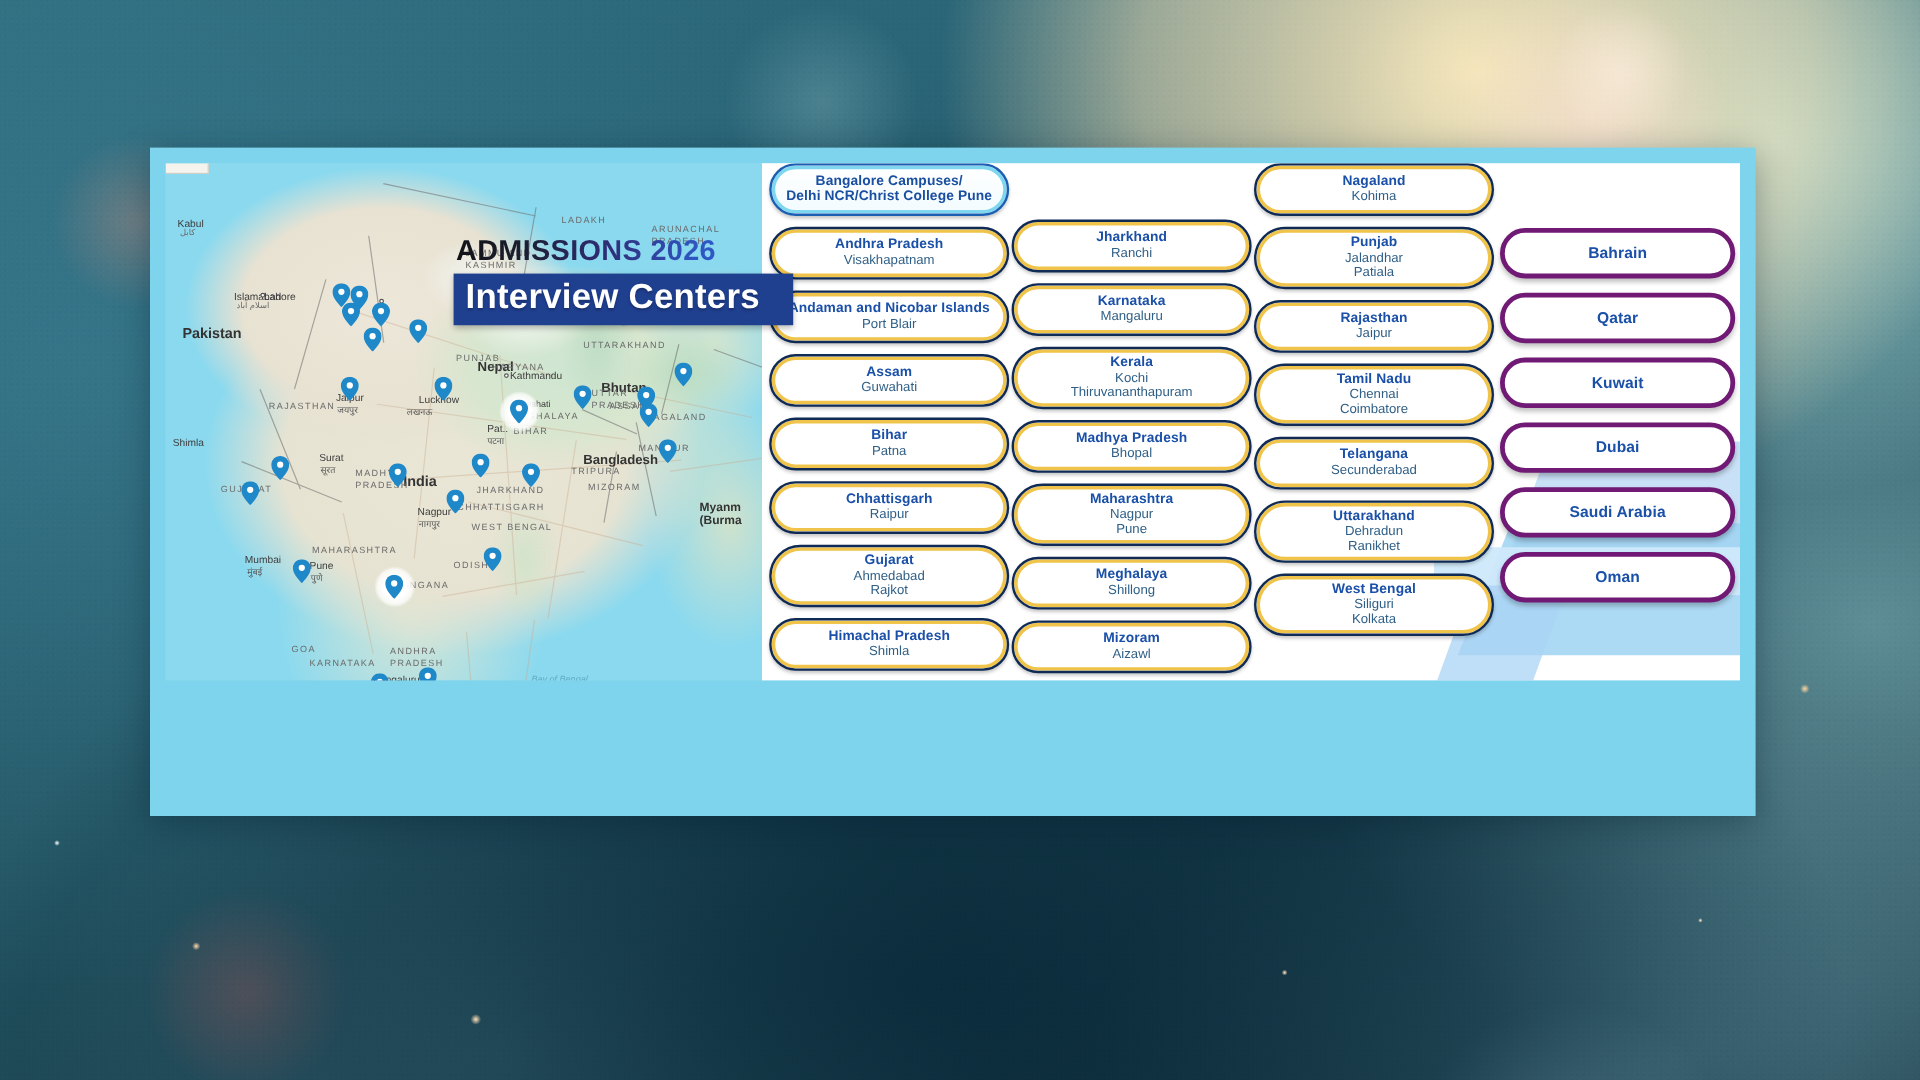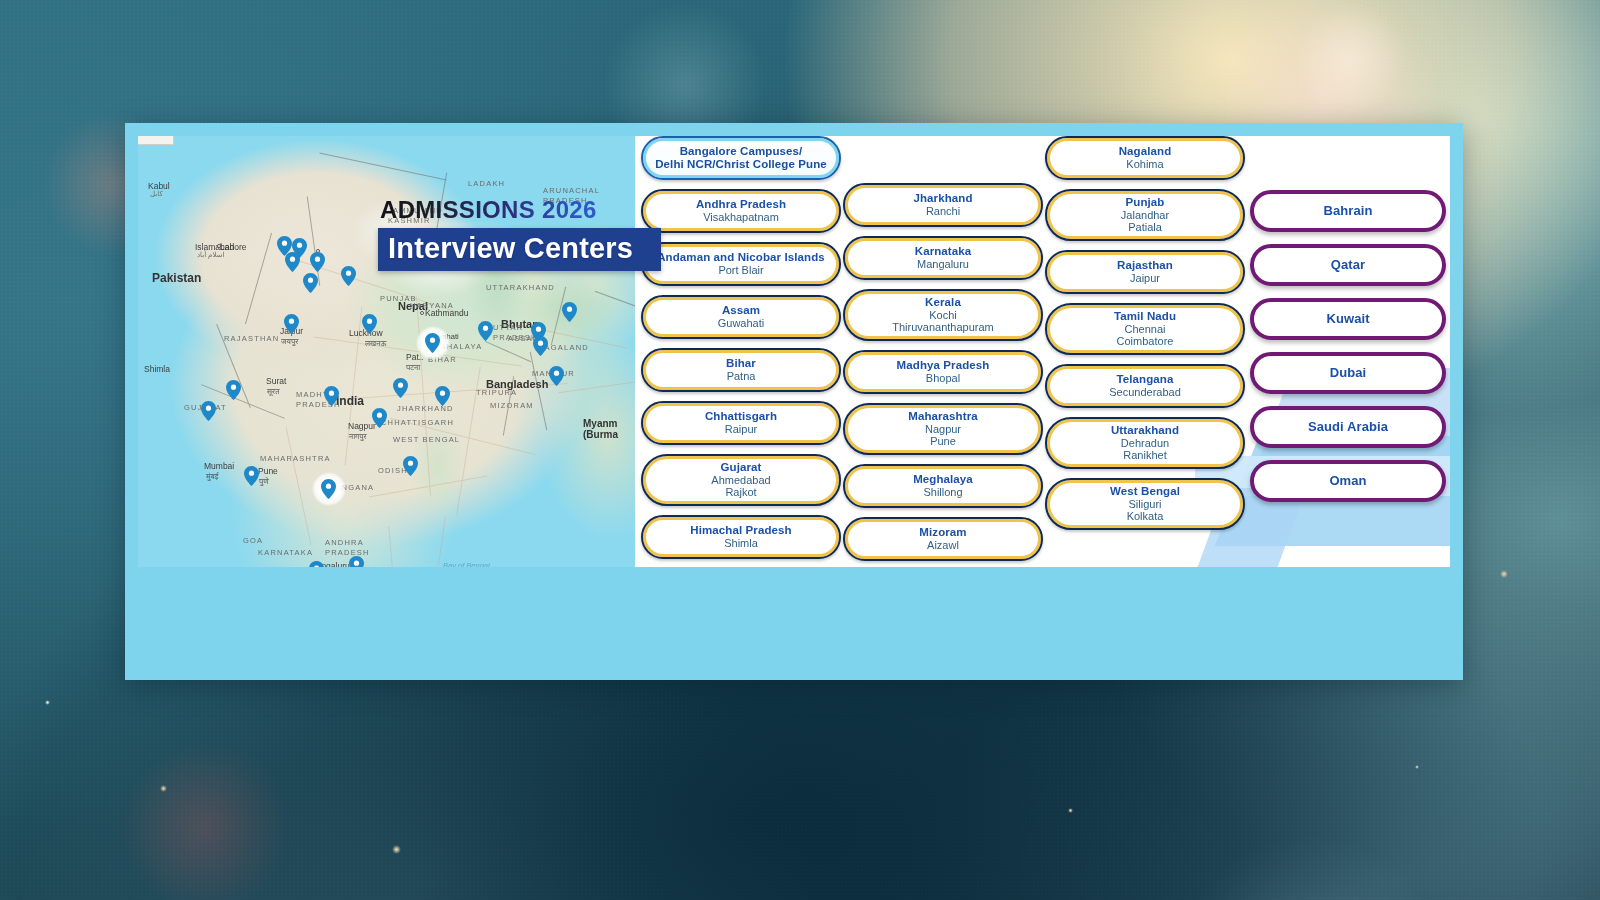--- a/index.html
+++ b/index.html
@@ -260,21 +260,21 @@
         <div class="maplabel city" style="left:10px;top:45px;">Kabul</div>
         <div class="maplabel" style="left:12px;top:54px;font-size:7px;color:#6a6a6a;">كابل</div>
         <div class="maplabel city" style="left:57px;top:106px;">Islamabad</div>
         <div class="maplabel" style="left:59px;top:115px;font-size:7px;color:#6a6a6a;">اسلام آباد</div>
         <div class="maplabel city" style="left:82px;top:106px;">Lahore</div>
         <div class="maplabel city" style="left:6px;top:228px;">Shimla</div>
         <div class="maplabel city" style="left:287px;top:172px;">Kathmandu</div>
         <div class="maplabel city" style="left:142px;top:190px;">Jaipur</div>
         <div class="maplabel" style="left:143px;top:200px;font-size:7.5px;color:#585858;">जयपुर</div>
         <div class="maplabel city" style="left:211px;top:192px;">Lucknow</div>
-        <div class="maplabel" style="left:227px;top:202px;font-size:7.5px;color:#585858;">लखनऊ</div>
+        <div class="maplabel" style="left:201px;top:202px;font-size:7.5px;color:#585858;">लखनऊ</div>
         <div class="maplabel city" style="left:268px;top:216px;">Pat..</div>
         <div class="maplabel" style="left:268px;top:226px;font-size:7.5px;color:#585858;">पटना</div>
         <div class="maplabel city" style="left:128px;top:240px;">Surat</div>
         <div class="maplabel" style="left:129px;top:250px;font-size:7.5px;color:#585858;">सूरत</div>
         <div class="maplabel city" style="left:66px;top:325px;">Mumbai</div>
         <div class="maplabel" style="left:68px;top:335px;font-size:7.5px;color:#585858;text-align:center;">मुंबई</div>
         <div class="maplabel city" style="left:120px;top:330px;">Pune</div>
         <div class="maplabel" style="left:121px;top:340px;font-size:7.5px;color:#585858;">पुणे</div>
         <div class="maplabel city" style="left:210px;top:285px;">Nagpur</div>
         <div class="maplabel" style="left:211px;top:295px;font-size:7.5px;color:#585858;">नागपुर</div>

